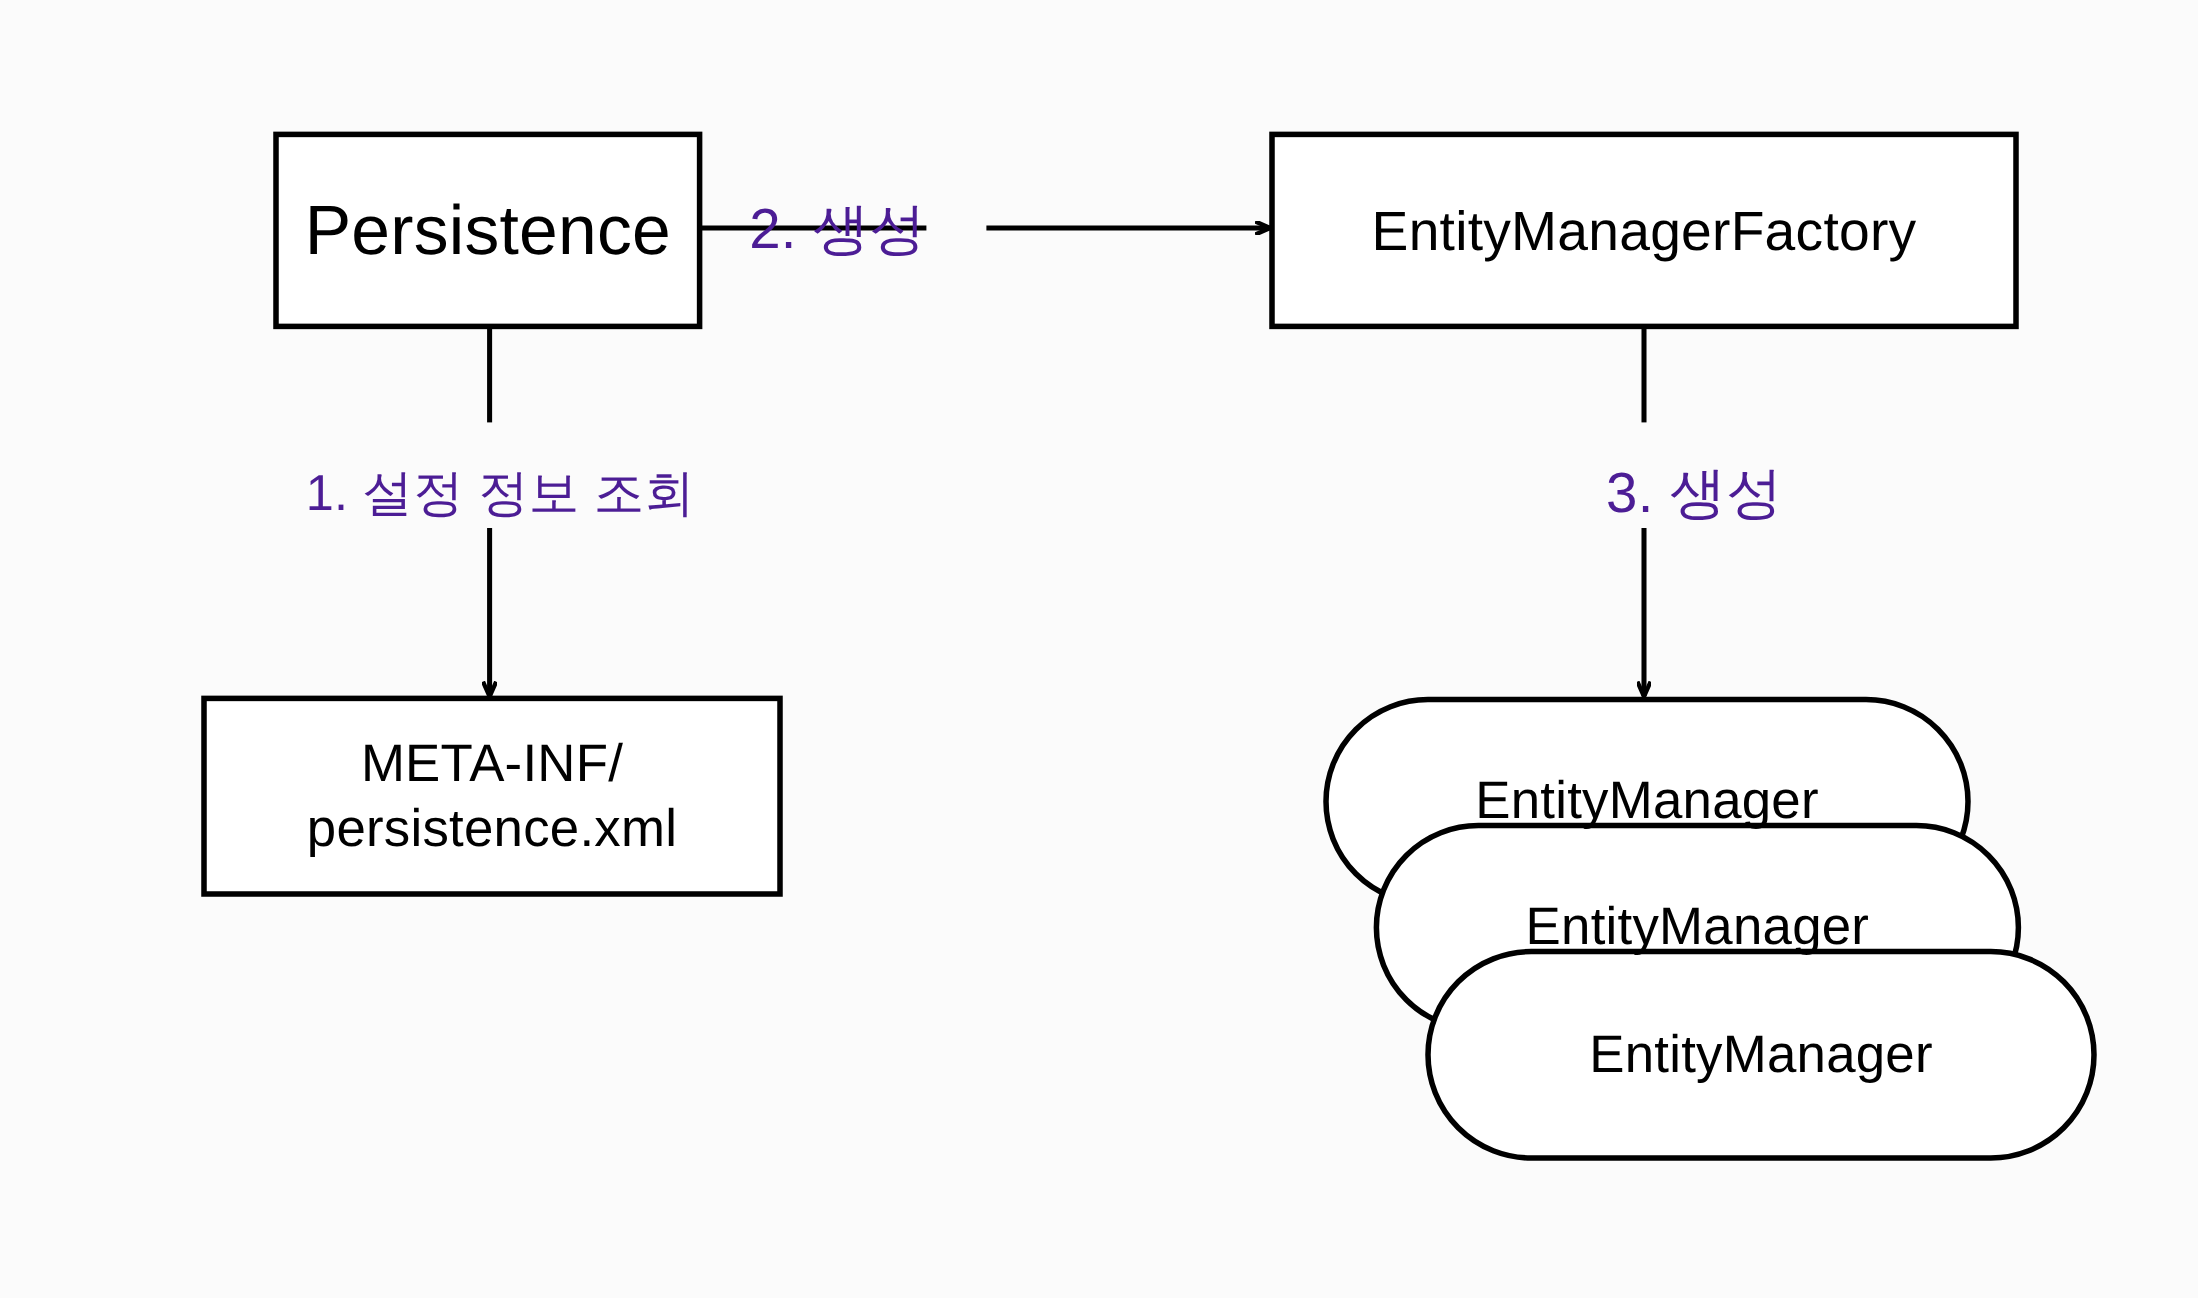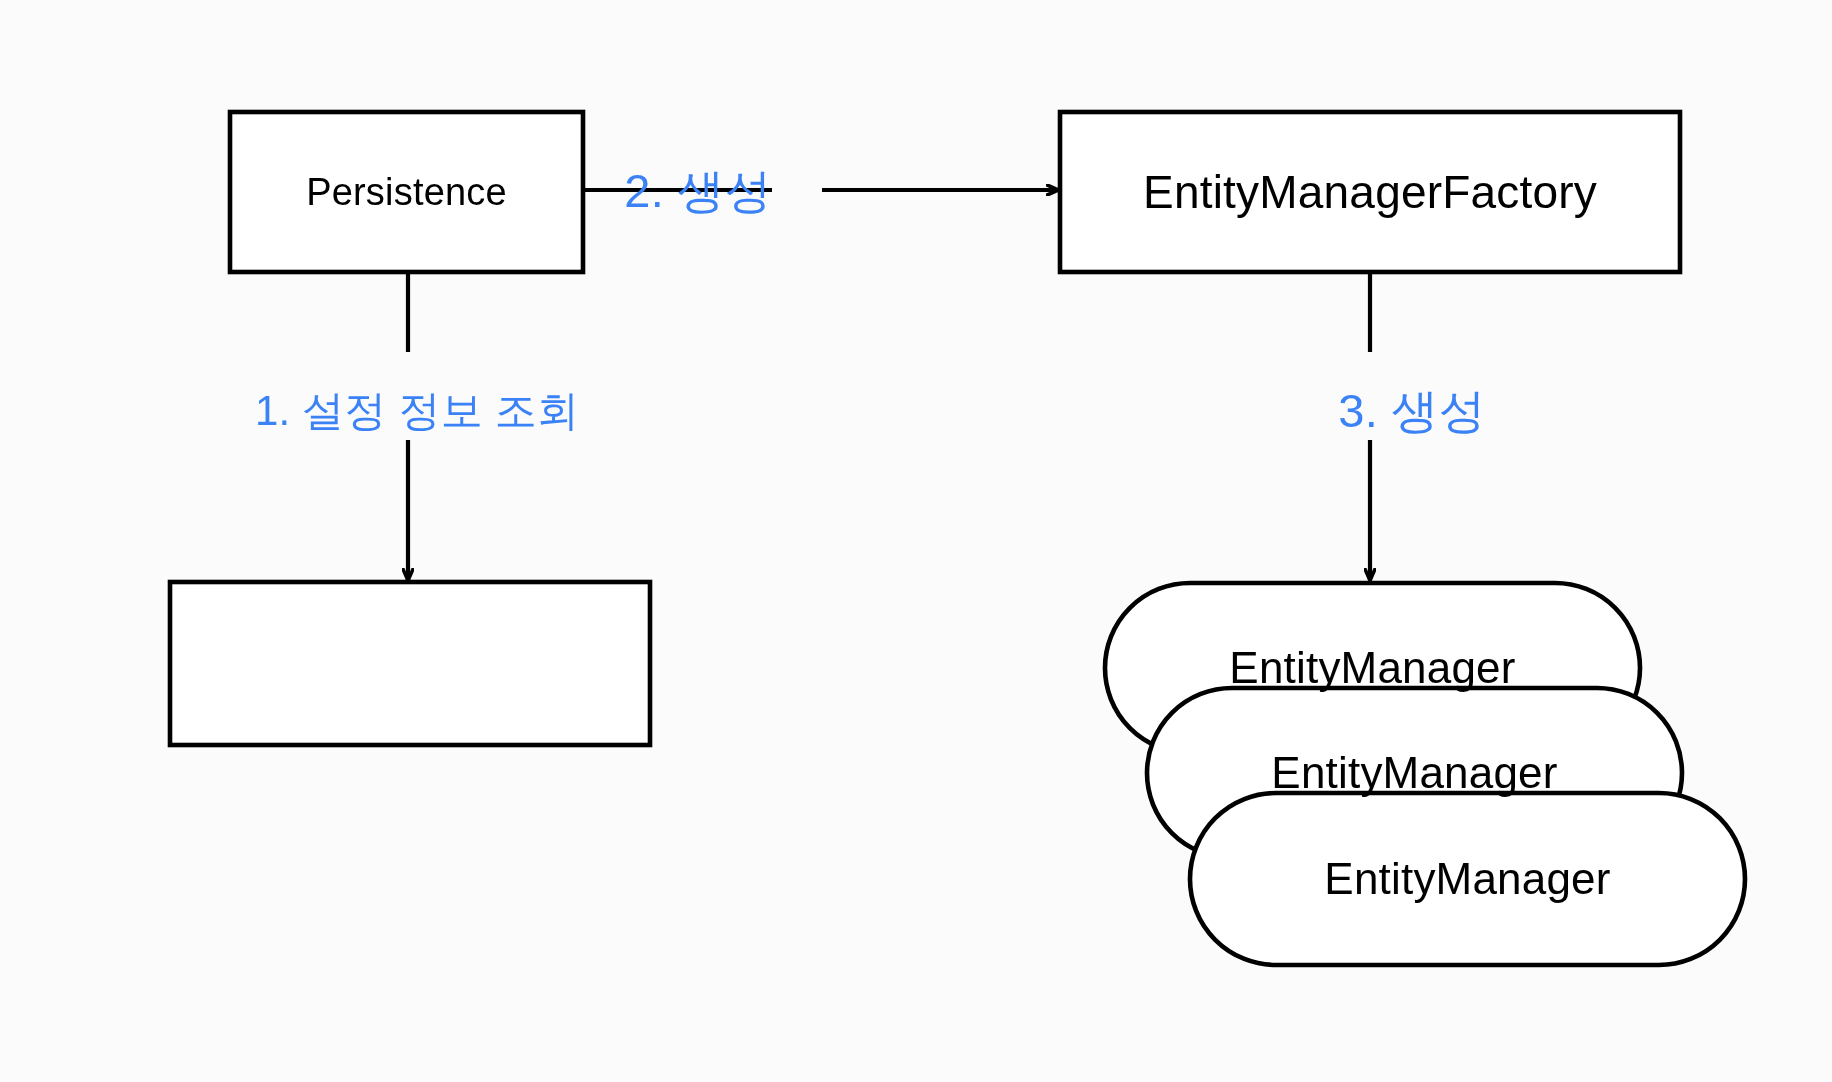--- a/index.html
+++ b/index.html
@@ -37,21 +37,21 @@
     white-space: pre-line;
     letter-spacing: 0.2px;
     pointer-events: none;
   }
   .edge-label {
     position: absolute;
     display: flex;
     align-items: center;
     justify-content: center;
     text-align: center;
-    color: #3b82f6;
+    color: #4c1d95;
     font-family: "Liberation Sans", "DejaVu Sans", sans-serif;
     font-weight: 400;
     white-space: nowrap;
     letter-spacing: 0.2px;
     pointer-events: none;
   }
   .hit {
     position: absolute;
     background: transparent;
   }
@@ -90,24 +90,28 @@
 
     <rect x="1190" y="793" width="555" height="172" rx="86" ry="86" fill="#ffffff" stroke="#000000" stroke-width="4.6"></rect>
 
     <rect x="230" y="112" width="353" height="160" fill="#ffffff" stroke="#000000" stroke-width="4.6"></rect>
 
     <rect x="1060" y="112" width="620" height="160" fill="#ffffff" stroke="#000000" stroke-width="4.6"></rect>
 
     <rect x="170" y="582" width="480" height="163" fill="#ffffff" stroke="#000000" stroke-width="4.6"></rect>
   </svg>
 
-  <div class="node-label" style="left:230px; top:112px; width:353px; height:160px; font-size:38px;">Persistence</div>
+  <div class="node-label" style="left:230px; top:112px; width:353px; height:160px; font-size:58px;">Persistence</div>
 
   <div class="node-label" style="left:1060px; top:112px; width:620px; height:160px; font-size:46px;">EntityManagerFactory</div>
 
+  <div class="node-label" style="left:170px; top:582px; width:480px; height:163px; font-size:44px; flex-direction:column; line-height:1.22;">
+    <span>META-INF/</span>
+    <span>persistence.xml</span>
+  </div>
 
   <div class="node-label" style="left:1105px; top:583px; width:535px; height:170px; font-size:44px;">EntityManager</div>
 
   <div class="node-label" style="left:1147px; top:688px; width:535px; height:170px; font-size:44px;">EntityManager</div>
 
   <div class="node-label" style="left:1190px; top:793px; width:555px; height:172px; font-size:44px;">EntityManager</div>
 
   <div class="edge-label" style="left:598px; top:158px; width:200px; height:66px; font-size:47px;">2. 생성</div>
 
   <div class="edge-label" style="left:197px; top:378px; width:440px; height:66px; font-size:42px;">1. 설정 정보 조회</div>

